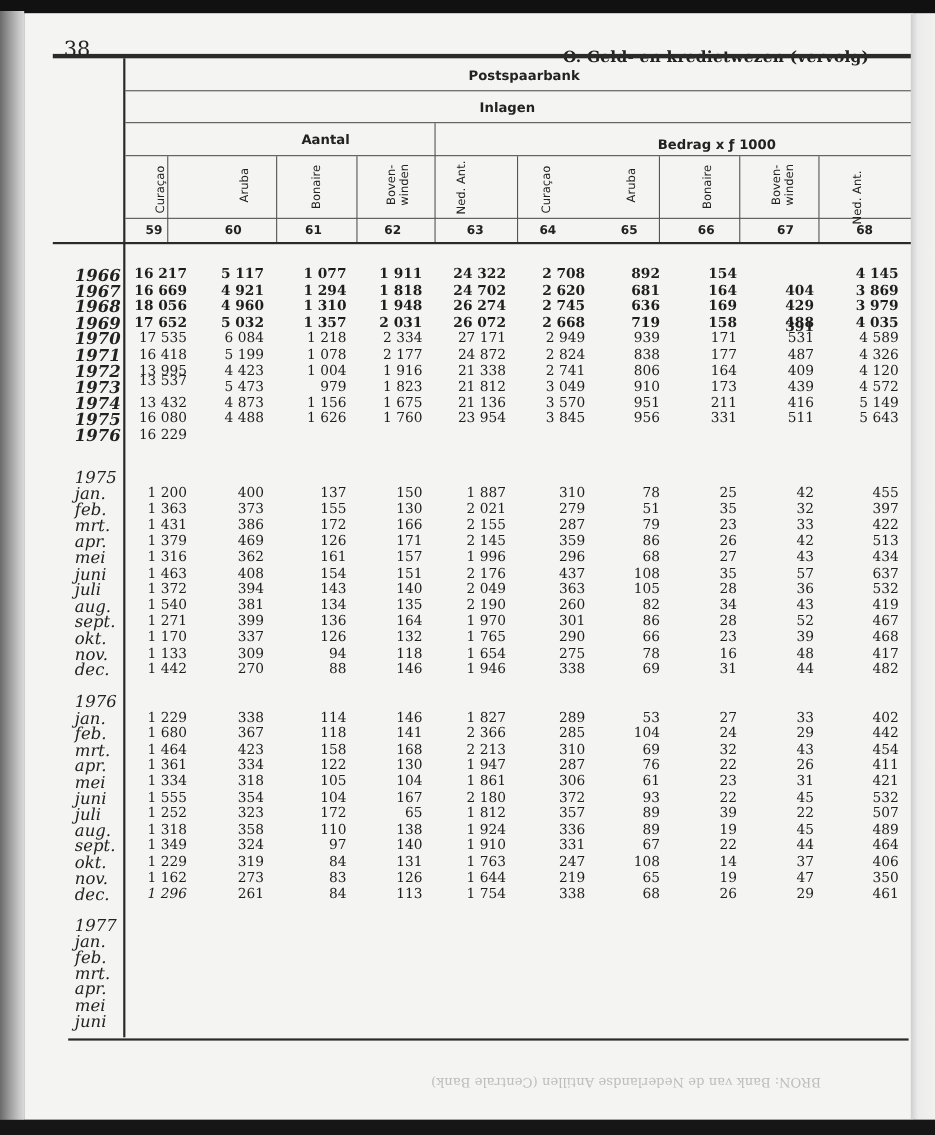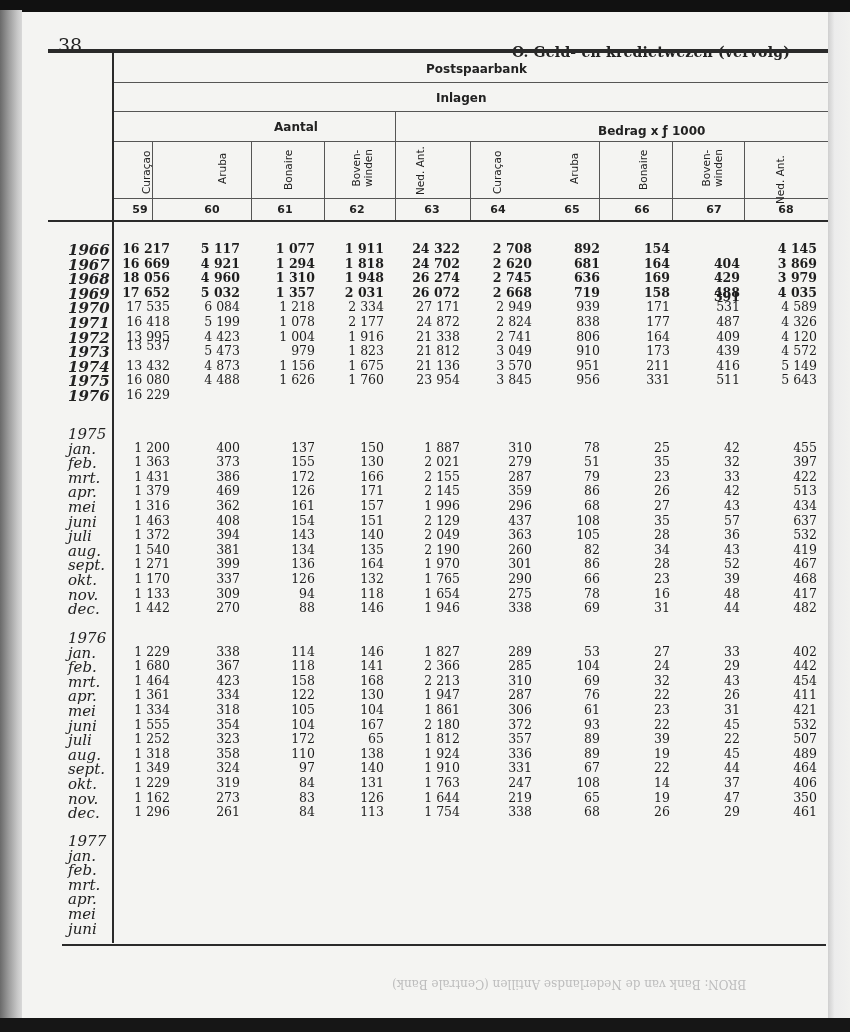--- a/index.html
+++ b/index.html
@@ -266,21 +266,21 @@
       <div class="cell" style="top: 486px; left: 440px; width: 70px;">296</div>
       <div class="cell" style="top: 486px; left: 508px; width: 70px;">68</div>
       <div class="cell" style="top: 486px; left: 578px; width: 70px;">27</div>
       <div class="cell" style="top: 486px; left: 648px; width: 70px;">43</div>
       <div class="cell" style="top: 486px; left: 725px; width: 70px;">434</div>
       <div class="row-label" style="top: 500.6px;">juni</div>
       <div class="cell" style="top: 500.6px; left: 78px; width: 70px;">1 463</div>
       <div class="cell" style="top: 500.6px; left: 148px; width: 70px;">408</div>
       <div class="cell" style="top: 500.6px; left: 223px; width: 70px;">154</div>
       <div class="cell" style="top: 500.6px; left: 292px; width: 70px;">151</div>
-      <div class="cell" style="top: 500.6px; left: 368px; width: 70px;">2 129</div>
+      <div class="cell" style="top: 500.6px; left: 368px; width: 70px;">2 176</div>
       <div class="cell" style="top: 500.6px; left: 440px; width: 70px;">437</div>
       <div class="cell" style="top: 500.6px; left: 508px; width: 70px;">108</div>
       <div class="cell" style="top: 500.6px; left: 578px; width: 70px;">35</div>
       <div class="cell" style="top: 500.6px; left: 648px; width: 70px;">57</div>
       <div class="cell" style="top: 500.6px; left: 725px; width: 70px;">637</div>
       <div class="row-label" style="top: 515.2px;">juli</div>
       <div class="cell" style="top: 515.2px; left: 78px; width: 70px;">1 372</div>
       <div class="cell" style="top: 515.2px; left: 148px; width: 70px;">394</div>
       <div class="cell" style="top: 515.2px; left: 223px; width: 70px;">143</div>
       <div class="cell" style="top: 515.2px; left: 292px; width: 70px;">140</div>
@@ -461,21 +461,21 @@
       <div class="cell" style="top: 777.6px; left: 148px; width: 70px;">273</div>
       <div class="cell" style="top: 777.6px; left: 223px; width: 70px;">83</div>
       <div class="cell" style="top: 777.6px; left: 292px; width: 70px;">126</div>
       <div class="cell" style="top: 777.6px; left: 368px; width: 70px;">1 644</div>
       <div class="cell" style="top: 777.6px; left: 440px; width: 70px;">219</div>
       <div class="cell" style="top: 777.6px; left: 508px; width: 70px;">65</div>
       <div class="cell" style="top: 777.6px; left: 578px; width: 70px;">19</div>
       <div class="cell" style="top: 777.6px; left: 648px; width: 70px;">47</div>
       <div class="cell" style="top: 777.6px; left: 725px; width: 70px;">350</div>
       <div class="row-label" style="top: 792.2px;">dec.</div>
-      <div class="cell" style="top: 792.2px; left: 78px; width: 70px;">1 296</div>
+      <div class="cell" style="top: 792.2px; left: 78px; width: 70px; font-style: italic;">1 296</div>
       <div class="cell" style="top: 792.2px; left: 148px; width: 70px;">261</div>
       <div class="cell" style="top: 792.2px; left: 223px; width: 70px;">84</div>
       <div class="cell" style="top: 792.2px; left: 292px; width: 70px;">113</div>
       <div class="cell" style="top: 792.2px; left: 368px; width: 70px;">1 754</div>
       <div class="cell" style="top: 792.2px; left: 440px; width: 70px;">338</div>
       <div class="cell" style="top: 792.2px; left: 508px; width: 70px;">68</div>
       <div class="cell" style="top: 792.2px; left: 578px; width: 70px;">26</div>
       <div class="cell" style="top: 792.2px; left: 648px; width: 70px;">29</div>
       <div class="cell" style="top: 792.2px; left: 725px; width: 70px;">461</div>
       <div class="row-label" style="top: 820px;">1977</div>

